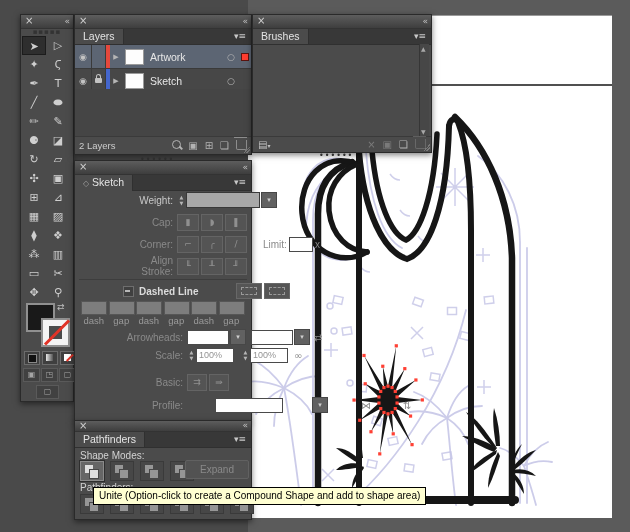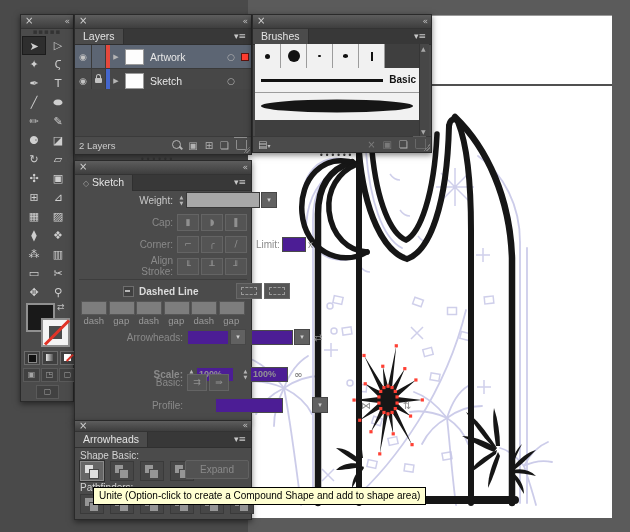--- a/index.html
+++ b/index.html
@@ -79,21 +79,21 @@
   .dim{opacity:.45;}
   
   .srow{position:absolute;left:0;width:100%;height:16px;display:flex;align-items:center;padding-left:42px;}
   .slab{width:56px;text-align:right;color:#c8c8c8;font-size:10px;padding-right:4px;flex:none;}
   .slab.dis,.dis{color:#8a8a8a;}
   .slab.w2{width:66px;}
   .stepper{width:9px;height:14px;display:flex;flex-direction:column;justify-content:center;color:#b5b5b5;font-size:5px;line-height:6px;text-align:center;flex:none;}
   .inpL{width:72px;height:14px;background:#a8a8a8;border:1px solid #393939;flex:none;}
   .ddb{width:14px;height:14px;background:#616161;border:1px solid #474747;color:#cfcfcf;font-size:7px;text-align:center;line-height:14px;flex:none;margin-left:1px;}
   .tbtn{width:20px;height:15px;background:#545454;border:1px solid #646464;color:#909090;font-size:9px;text-align:center;line-height:14px;margin-right:2px;flex:none;}
-  .inpD{height:13px;background:#4c1d95;border:1px solid #4a4a4a;color:#949494;font-size:9px;line-height:13px;padding:0 2px;flex:none;}
+  .inpD{height:13px;background:#ffffff;border:1px solid #4a4a4a;color:#949494;font-size:9px;line-height:13px;padding:0 2px;flex:none;}
   .chk{width:9px;height:9px;background:#404040;border:1px solid #6e6e6e;position:relative;flex:none;}
   .chk:after{content:"";position:absolute;left:1px;top:3.5px;width:5px;height:1.5px;background:#b8b8b8;}
   .dashBtn{width:24px;height:14px;background:#555;border:1px solid #686868;display:flex;align-items:center;justify-content:center;margin-left:2px;flex:none;}
   .dashBtn i{display:block;width:14px;height:6px;border:1px dashed #9a9a9a;}
   .dbox{width:26px;height:14px;background:#7d7d7d;border:1px solid #565656;box-sizing:border-box;margin-right:1.5px;flex:none;}
   .dlabels span{display:inline-block;width:27.5px;text-align:center;color:#9a9a9a;font-size:9.5px;}
   .sep{position:absolute;left:4px;right:4px;height:1px;background:#3d3d3d;}
   
   .pf-label{position:absolute;color:#d2d2d2;font-size:10px;}
   .pfrow{position:absolute;display:flex;}
@@ -355,48 +355,20 @@
 
   <div class="panel" style="left:252px;top:14px;width:178px;height:137px;">
     <div class="phead">
       <span class="x g">×</span>
       <span class="coll g">«</span>
     </div>
     <div class="ptabs">
       <span class="tab">Brushes</span>
       <span class="pmenu g"><span>▾</span><span>≡</span></span>
     </div>
-    <div class="blist">
-      <div class="brow1" id="brushRow1">
-          <div class="bcell">
-            <span class="bdot" style="width: 5px; height: 5px;"></span>
-          </div>
-          <div class="bcell">
-            <span class="bdot" style="width: 12px; height: 12px;"></span>
-          </div>
-          <div class="bcell">
-            <span class="bdot" style="width: 2.5px; height: 2.5px;"></span>
-          </div>
-          <div class="bcell">
-            <span class="bdot" style="width: 5px; height: 3.5px;"></span>
-          </div>
-          <div class="bcell">
-            <span class="bbar"></span>
-          </div>
-        </div>
-      <div class="brow2">
-        <span class="ln"></span>
-        <span class="bl">Basic</span>
-      </div>
-      <div class="brow3">
-        <svg width="166" height="27">
-            <ellipse cx="82" cy="13" rx="76" ry="6.5" fill="#161616"></ellipse>
-          </svg>
-      </div>
-    </div>
     <div class="scroll">
       <span class="up g">▲</span>
       <span class="dn g">▼</span>
     </div>
     <div class="bfoot">
       <span class="lib g"><span>▤</span><span style="font-size:6px;">▾</span></span>
       <span class="sp"></span>
       <span class="fic g dim">×</span>
       <span class="fic g dim">▣</span>
       <span class="fic g">❏</span>
@@ -429,21 +401,21 @@
       <span class="slab dis">Cap:</span>
       <span class="tbtn g">▮</span>
       <span class="tbtn g">◗</span>
       <span class="tbtn g">❚</span>
     </div>
     <div class="srow" style="top:75px;">
       <span class="slab dis">Corner:</span>
       <span class="tbtn g">⌐</span>
       <span class="tbtn g">╭</span>
       <span class="tbtn g">/</span>
-      <span class="dis" style="margin-left:7px;">Limit:</span>
+      <span class="dis" style="margin-left:14px;">Limit:</span>
       <span class="inpD" style="width:18px;margin-left:2px;"></span>
       <span class="dis" style="margin-left:2px;">x</span>
     </div>
     <div class="srow" style="top:97px;">
       <span class="slab dis">Align Stroke:</span>
       <span class="tbtn g">╙</span>
       <span class="tbtn g">╨</span>
       <span class="tbtn g">╜</span>
     </div>
     <div class="sep" style="top:118px;"></div>
@@ -476,21 +448,21 @@
       </div>
     <div class="srow" style="top:168px;">
       <span class="slab w2 dis">Arrowheads:</span>
       <span class="inpD" style="width:36px;"></span>
       <span class="ddb g">▾</span>
       <span style="width:5px;flex:none;"></span>
       <span class="inpD" style="width:36px;"></span>
       <span class="ddb g">▾</span>
       <span class="g dis" style="margin-left:4px;">⇄</span>
     </div>
-    <div class="srow" style="top:205px;font-weight:bold;">
+    <div class="srow" style="top:186px;">
       <span class="slab w2 dis">Scale:</span>
       <span class="stepper g dis">
           <span>▲</span>
           <span>▼</span>
         </span>
       <span class="inpD" style="width:32px;">100%</span>
       <span style="width:7px;flex:none;"></span>
       <span class="stepper g dis">
           <span>▲</span>
           <span>▼</span>
@@ -511,24 +483,24 @@
       <span class="g dis" style="margin-left:4px;">⇅</span>
     </div>
   </div>
 
   <div class="panel" style="left:74px;top:420px;width:176px;height:98px;">
     <div class="phead" style="height:10px;">
       <span class="x g" style="line-height:9px;">×</span>
       <span class="coll g" style="line-height:9px;">«</span>
     </div>
     <div class="ptabs">
-      <span class="tab">Arrowheads</span>
+      <span class="tab">Pathfinders</span>
       <span class="pmenu g"><span>▾</span><span>≡</span></span>
     </div>
-    <div class="pf-label" style="left:5px;top:29px;">Shape Basic:</div>
+    <div class="pf-label" style="left:5px;top:29px;">Shape Modes:</div>
     <div class="pfrow" id="shapeModes" style="left:5px;top:40px;">
         <div class="pf-btn active">
           <span class="q1"></span>
           <span class="q2"></span>
         </div>
         <div class="pf-btn">
           <span class="q1"></span>
           <span class="q2"></span>
         </div>
         <div class="pf-btn">

